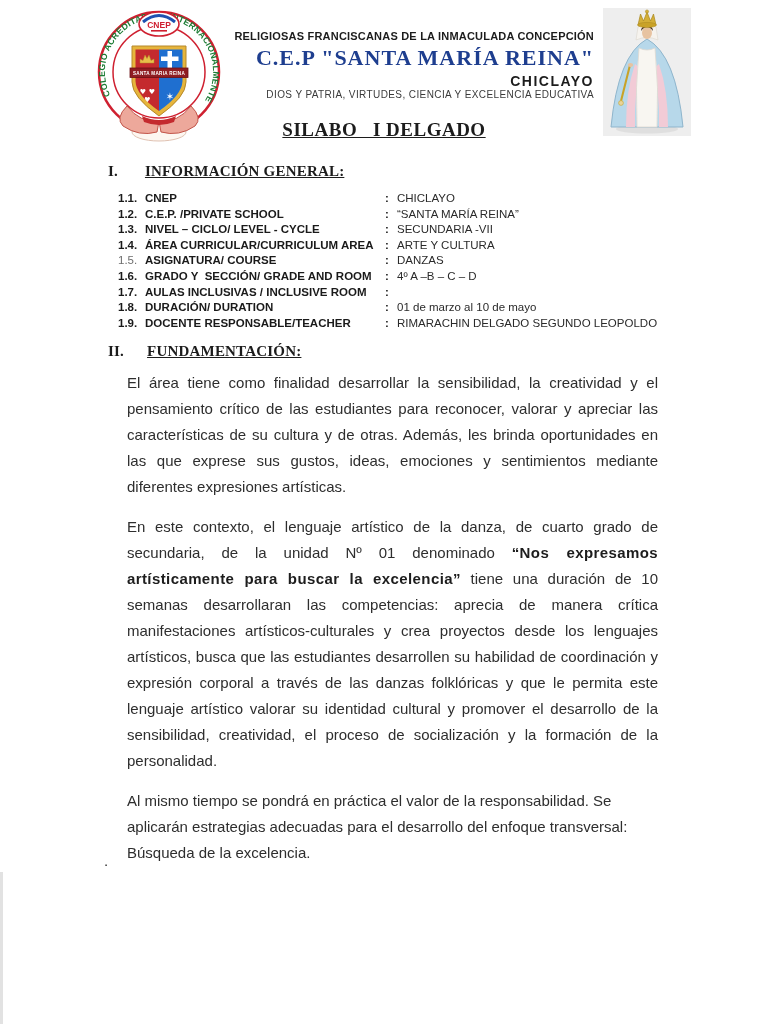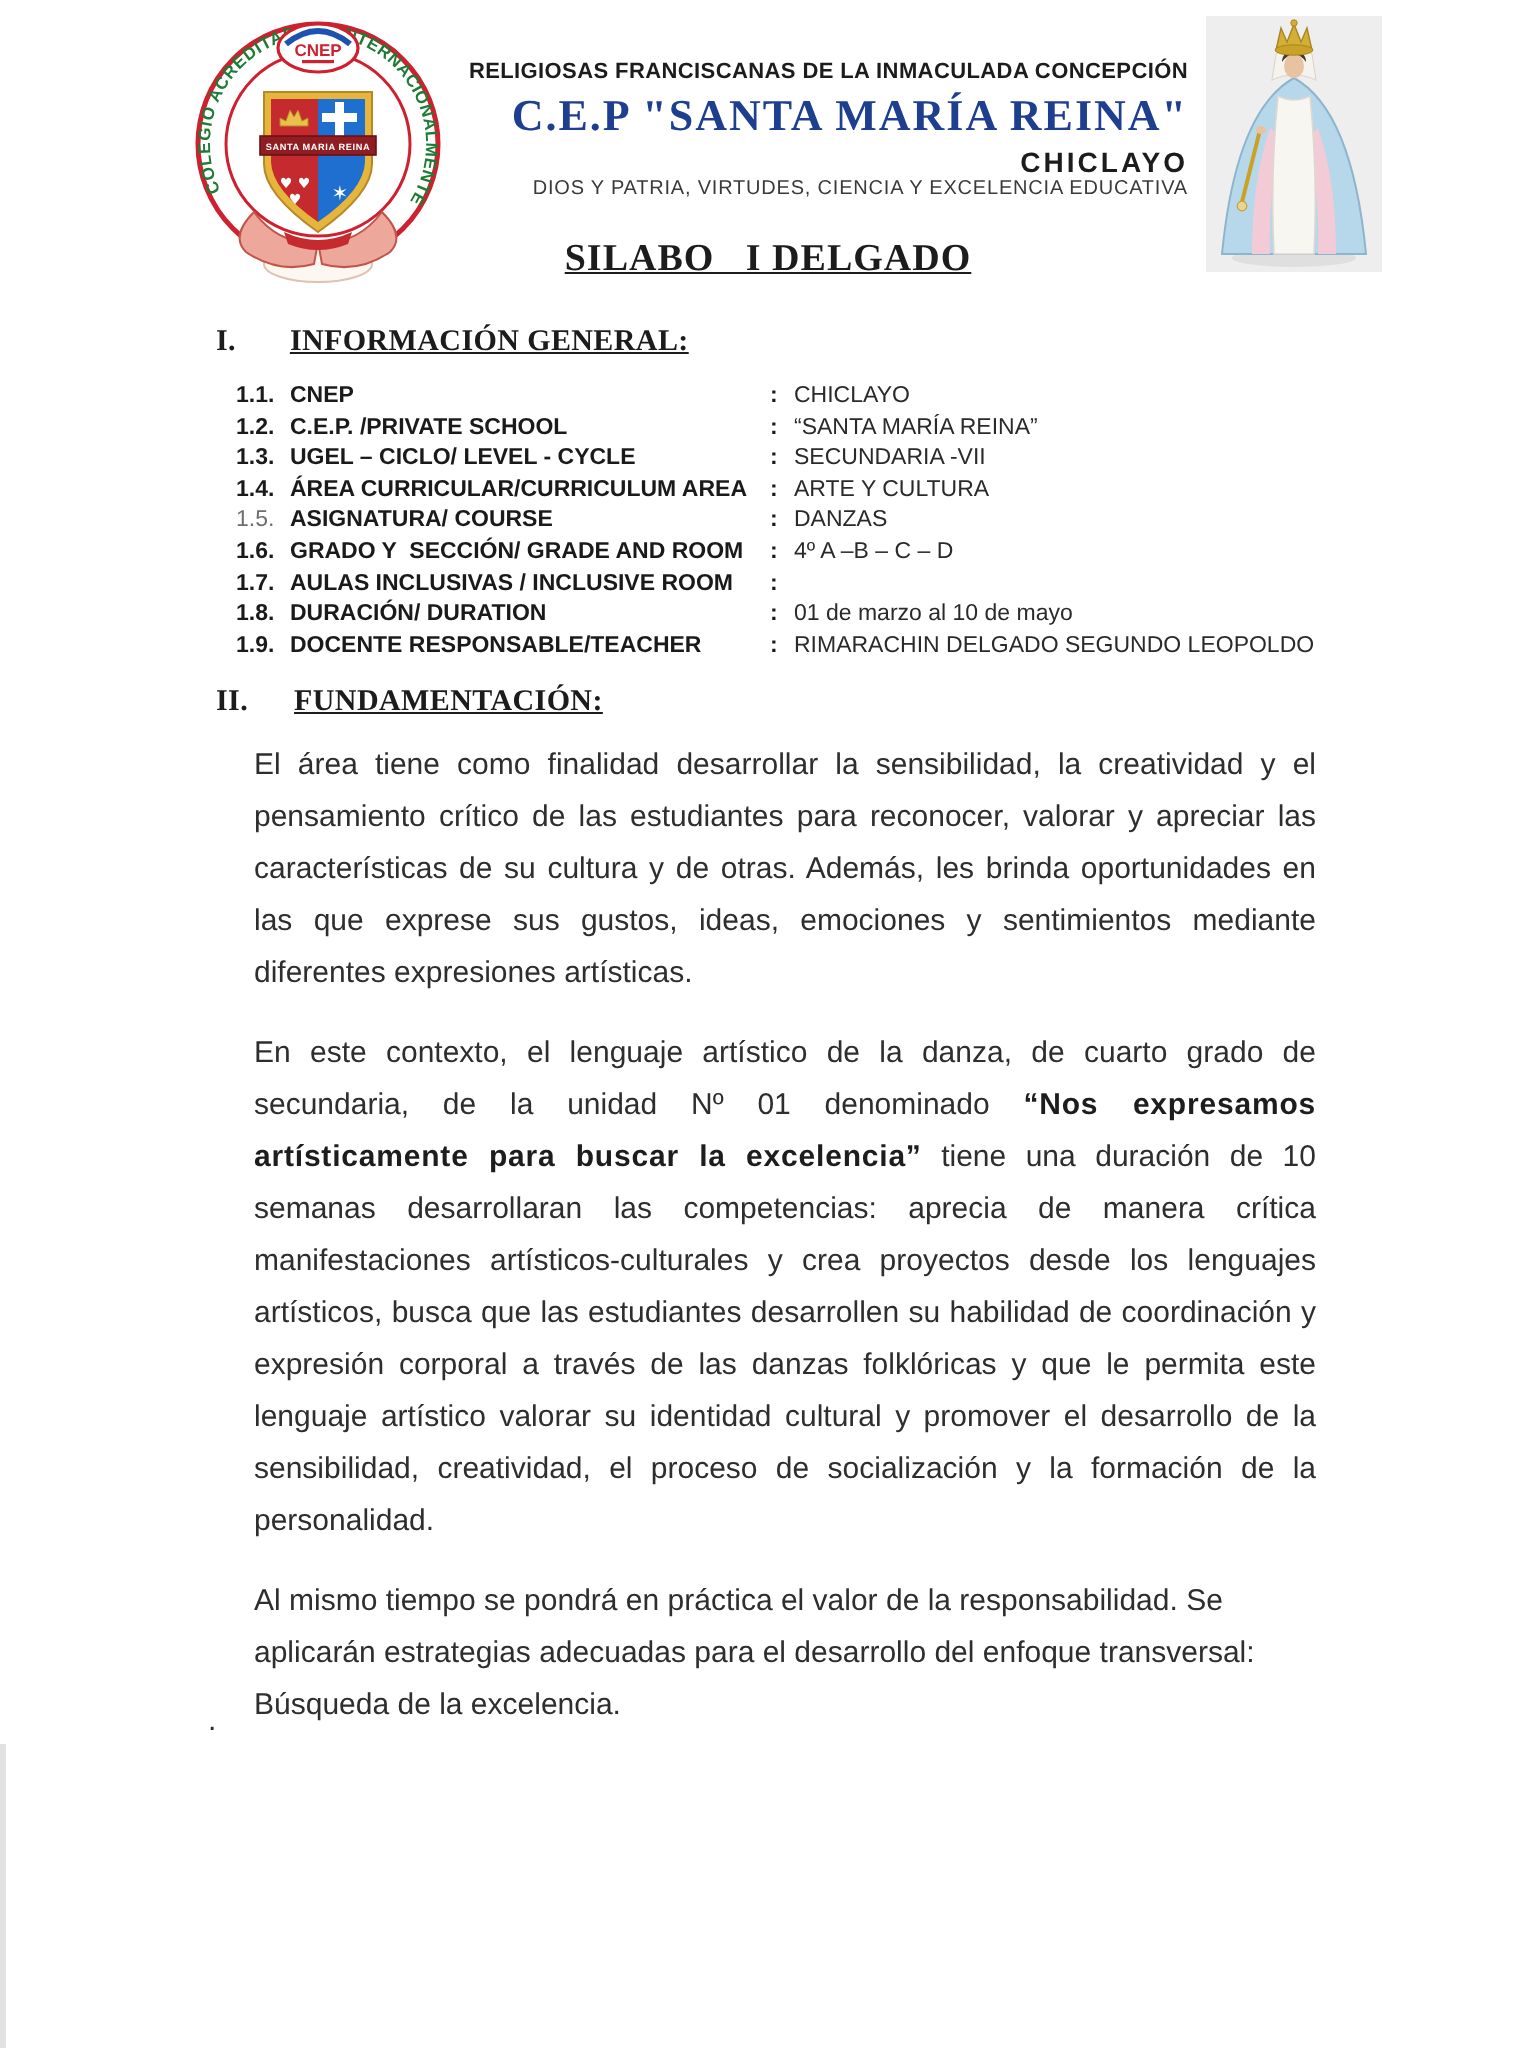--- a/index.html
+++ b/index.html
@@ -143,21 +143,21 @@
       <span class="info-value">CHICLAYO</span>
     </div>
     <div class="info-row">
       <span class="info-num">1.2.</span>
       <span class="info-label">C.E.P. /PRIVATE SCHOOL</span>
       <span class="info-colon">:</span>
       <span class="info-value">“SANTA MARÍA REINA”</span>
     </div>
     <div class="info-row">
       <span class="info-num">1.3.</span>
-      <span class="info-label">UGEL – CICLO/ LEVEL - CYCLE</span>
+      <span class="info-label">NIVEL – CICLO/ LEVEL - CYCLE</span>
       <span class="info-colon">:</span>
       <span class="info-value">SECUNDARIA -VII</span>
     </div>
     <div class="info-row">
       <span class="info-num">1.4.</span>
       <span class="info-label">ÁREA CURRICULAR/CURRICULUM AREA</span>
       <span class="info-colon">:</span>
       <span class="info-value">ARTE Y CULTURA</span>
     </div>
     <div class="info-row">

